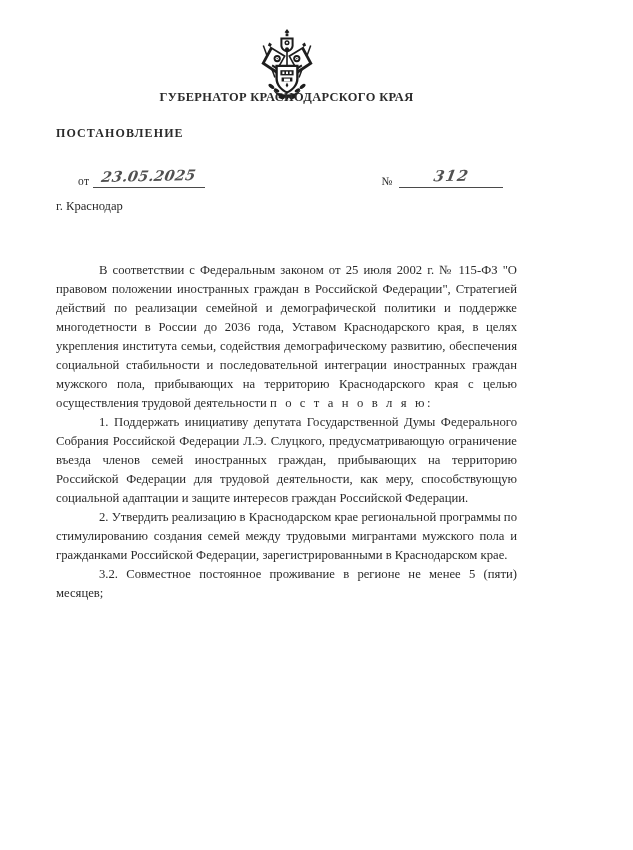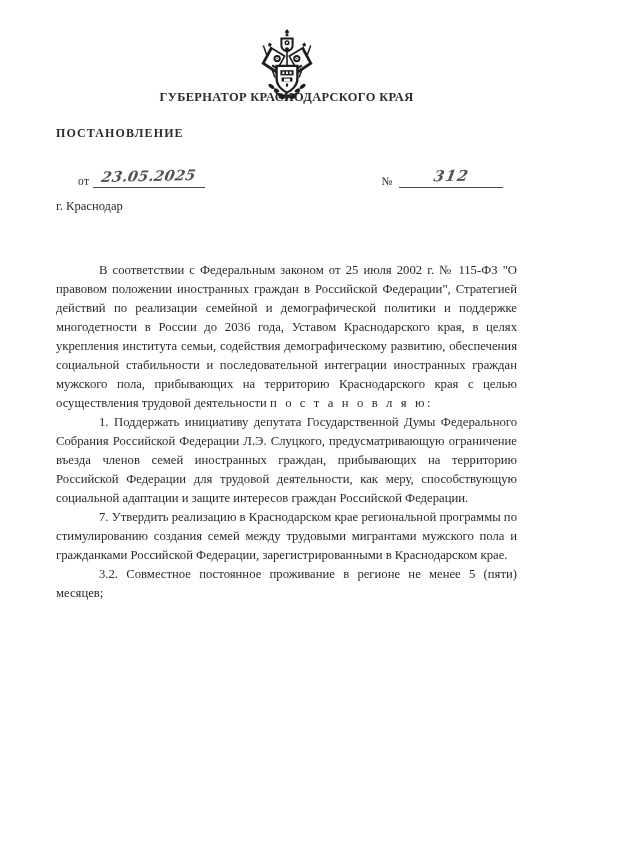--- a/index.html
+++ b/index.html
@@ -202,17 +202,17 @@
       <span class="hand num-hand">312</span>
     </span>
   </div>
 
   <div class="city">г. Краснодар</div>
 
 
   <div class="body">
     <p><span>В соответствии с Федеральным законом от 25 июля 2002 г. № 115-ФЗ "О правовом положении иностранных граждан в Российской Федерации", Стратегией действий по реализации семейной и демографической политики и поддержке многодетности в России до 2036 года, Уставом Краснодарского края, в целях укрепления института семьи, содействия демографическому развитию, обеспечения социальной стабильности и последовательной интеграции иностранных граждан мужского пола, прибывающих на территорию Краснодарского края с целью осуществления трудовой деятельности </span><span class="sp">п о с т а н о в л я ю</span><span>:</span></p>
     <p>1. Поддержать инициативу депутата Государственной Думы Федерального Собрания Российской Федерации Л.Э. Слуцкого, предусматривающую ограничение въезда членов семей иностранных граждан, прибывающих на территорию Российской Федерации для трудовой деятельности, как меру, способствующую социальной адаптации и защите интересов граждан Российской Федерации.</p>
-    <p>7. Утвердить реализацию в Краснодарском крае региональной программы по стимулированию создания семей между трудовыми мигрантами мужского пола и гражданками Российской Федерации, зарегистрированными в Краснодарском крае.</p>
+    <p>2. Утвердить реализацию в Краснодарском крае региональной программы по стимулированию создания семей между трудовыми мигрантами мужского пола и гражданками Российской Федерации, зарегистрированными в Краснодарском крае.</p>
     <p>3.2. Совместное постоянное проживание в регионе не менее 5 (пяти) месяцев;</p>
   </div>
 
 </div>
 
 </body></html>

